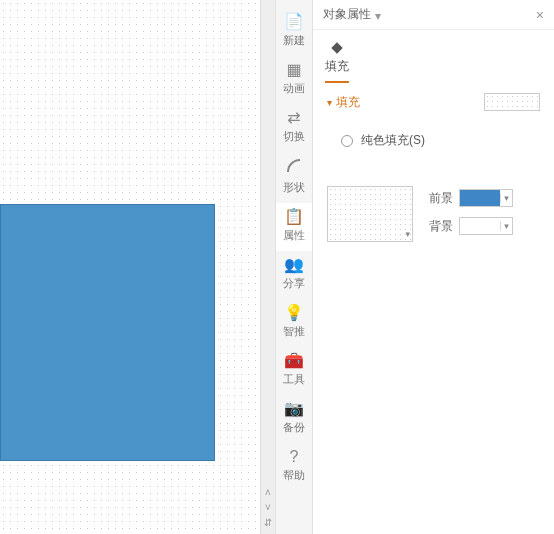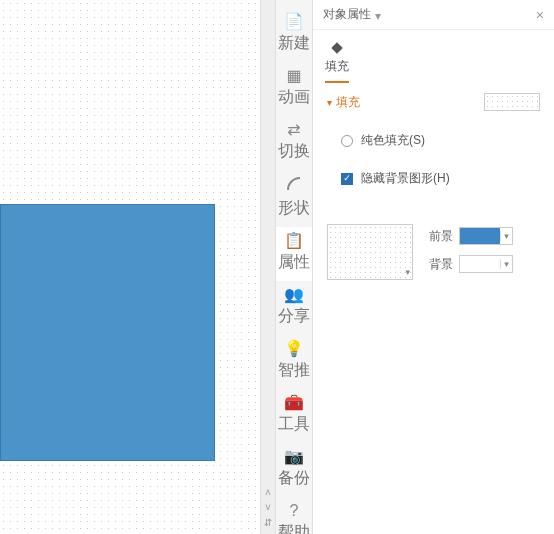--- a/index.html
+++ b/index.html
@@ -7,21 +7,21 @@
 .canvas-area{width:260px;height:534px;position:relative;background:#fff}
 .slide-bg{left:0;top:0;right:0;bottom:0;position:absolute;background-image:radial-gradient(circle,#c8c8c8 0.8px,transparent 0.8px);background-size:7px 7px}
 .blue-shape{position:absolute;left:0;top:204px;width:215px;height:257px;background:#4a94c9;border:1px solid #3b7aa8}
 .scroll-gutter{width:15px;background:#eee;border-left:1px solid #ddd;display:flex;flex-direction:column;justify-content:flex-end;align-items:center;gap:4px;padding-bottom:6px}
 .chev{color:#999;font-size:10px;cursor:pointer}
 .sidebar{width:38px;background:#f5f5f5;border-left:1px solid #e0e0e0;border-right:1px solid #e0e0e0;display:flex;flex-direction:column;align-items:center;padding-top:8px;overflow:hidden}
 .side-item{width:38px;display:flex;flex-direction:column;align-items:center;padding:6px 0 8px;cursor:pointer;color:#888}
 .side-item.active{background:#fff}
 .side-item .ic{font-size:16px;line-height:1;margin-bottom:3px;color:#888}
 .side-item.tools .ic{color:#c94b2a}
-.side-item .lbl{font-size:16px;color:#777}
+.side-item .lbl{font-size:11px;color:#777}
 .panel{flex:1;background:#fff;display:flex;flex-direction:column;min-width:0}
 .panel-head{display:flex;align-items:flex-end;padding:6px 10px;border-bottom:1px solid #eee}
 .panel-head .title{color:#666}
 .panel-head .drop{margin-left:4px;color:#999}
 .panel-head .close{margin-left:auto;color:#999;font-size:14px;cursor:pointer}
 .tabs{display:flex;padding:8px 12px 0;gap:18px}
 .tab{display:flex;flex-direction:column;align-items:center;padding-bottom:6px;cursor:pointer;color:#999}
 .tab.active{color:#d9751c;border-bottom:2px solid #d9751c}
 .tab .ic{font-size:15px;margin-bottom:2px}
 .section{padding:10px 14px}
@@ -122,24 +122,20 @@
     <div class="sec-head">
       <span class="tri">▾</span>
       <span class="sec-title">填充</span>
       <div class="preview-sw"></div>
     </div>
     <div class="radios">
       <div class="radio-row">
           <span class="radio"></span>
           <span>纯色填充(S)</span>
         </div>
-      <div class="radio-row">
-          <span class="cb sel"></span>
-          <span>隐藏背景图形(H)</span>
-        </div>
     </div>
   </div>
 
   <div class="swatch-row">
     <div class="big-sw">
         <span class="dd">▾</span>
       </div>
     <div class="color-rows">
       <div class="crow">
         <span class="clabel">前景</span>

